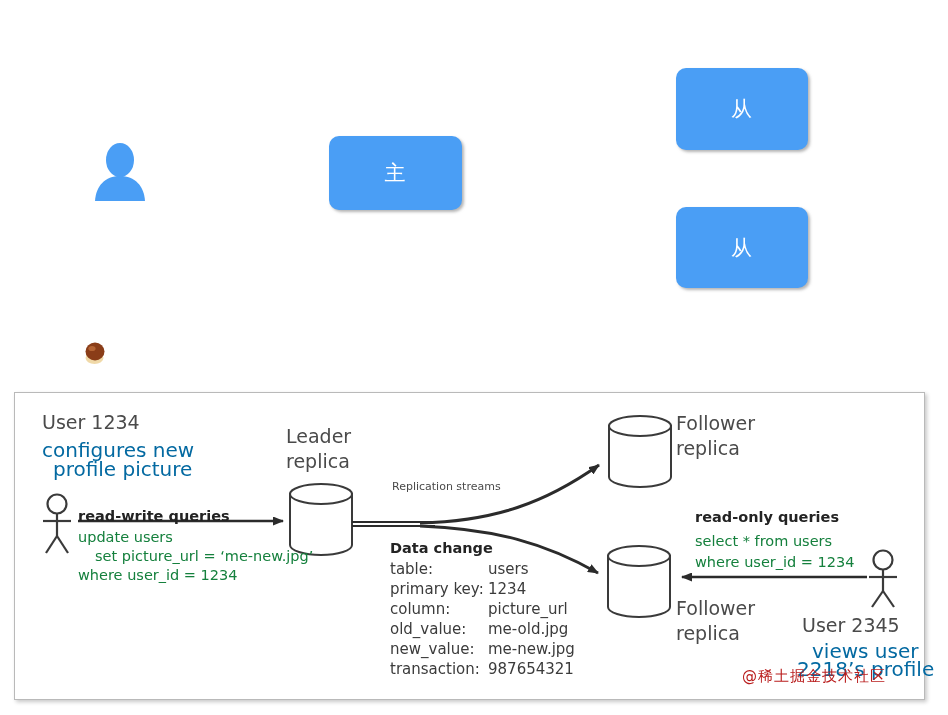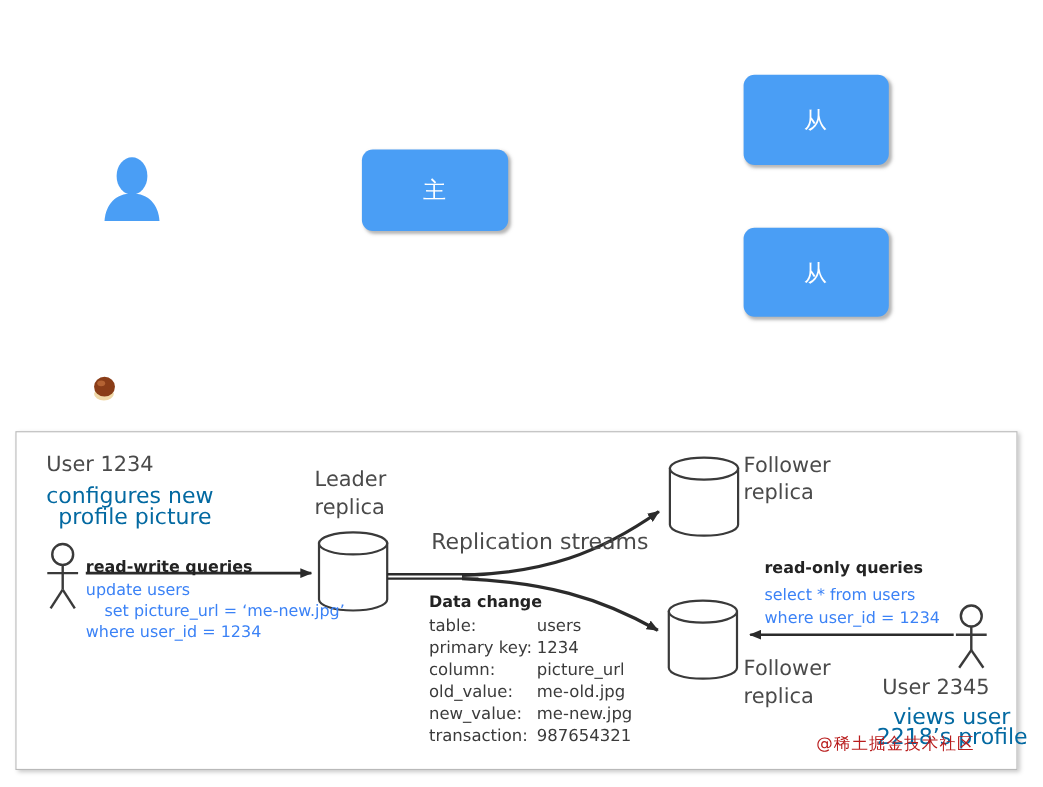--- a/index.html
+++ b/index.html
@@ -77,22 +77,22 @@
     position: absolute;
     font-family: "DejaVu Sans", "Liberation Sans", sans-serif;
     color: #3b3b3b;
     white-space: pre;
     line-height: 1.26;
     user-select: none;
   }
   .t-head   { font-size: 19px; color: #4a4a4a; }
   .t-sub    { font-size: 20px; color: #0369a1; }
   .t-bold   { font-size: 14.5px; font-weight: bold; color: #232323; }
-  .t-mono   { font-size: 14.5px; color: #3b82f6; }
-  .t-label  { font-size: 20px; color: #4a4a4a; }
+  .t-mono   { font-size: 14.5px; color: #15803d; }
+  .t-label  { font-size: 11px; color: #4a4a4a; }
 
   
   #data-change-table {
     position: absolute;
     left: 390px; top: 560px;
     display: grid;
     grid-template-columns: 98px auto;
     row-gap: 2px;
     font-family: "DejaVu Sans", "Liberation Sans", sans-serif;
     font-size: 15px;

